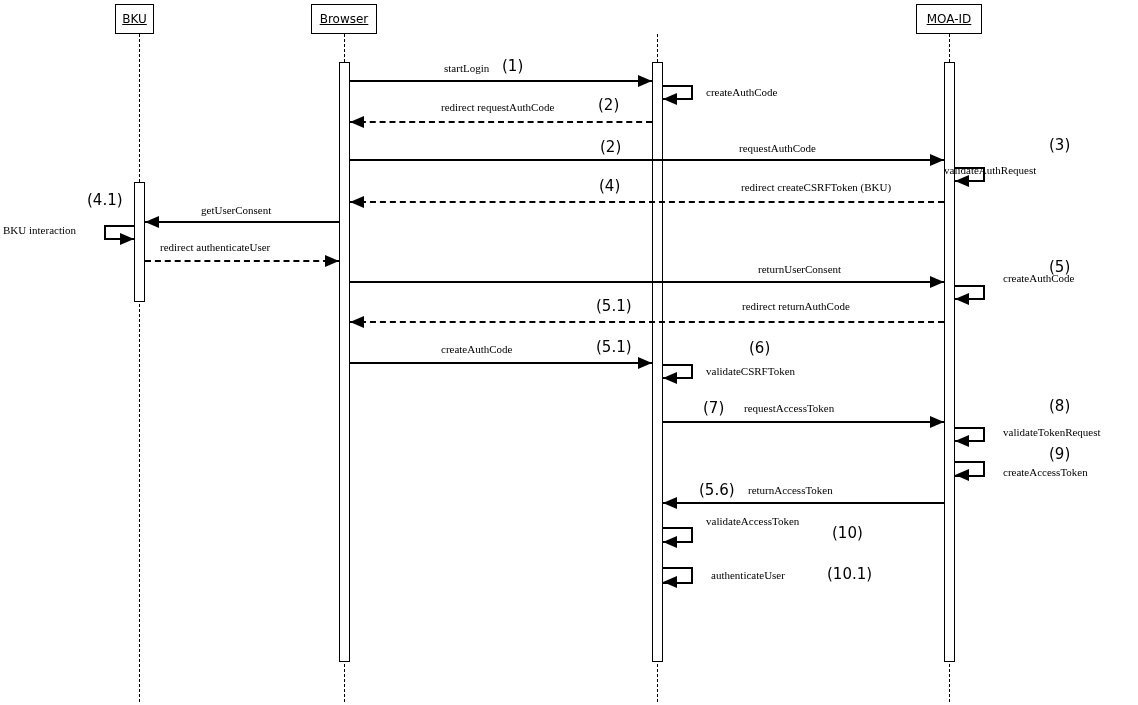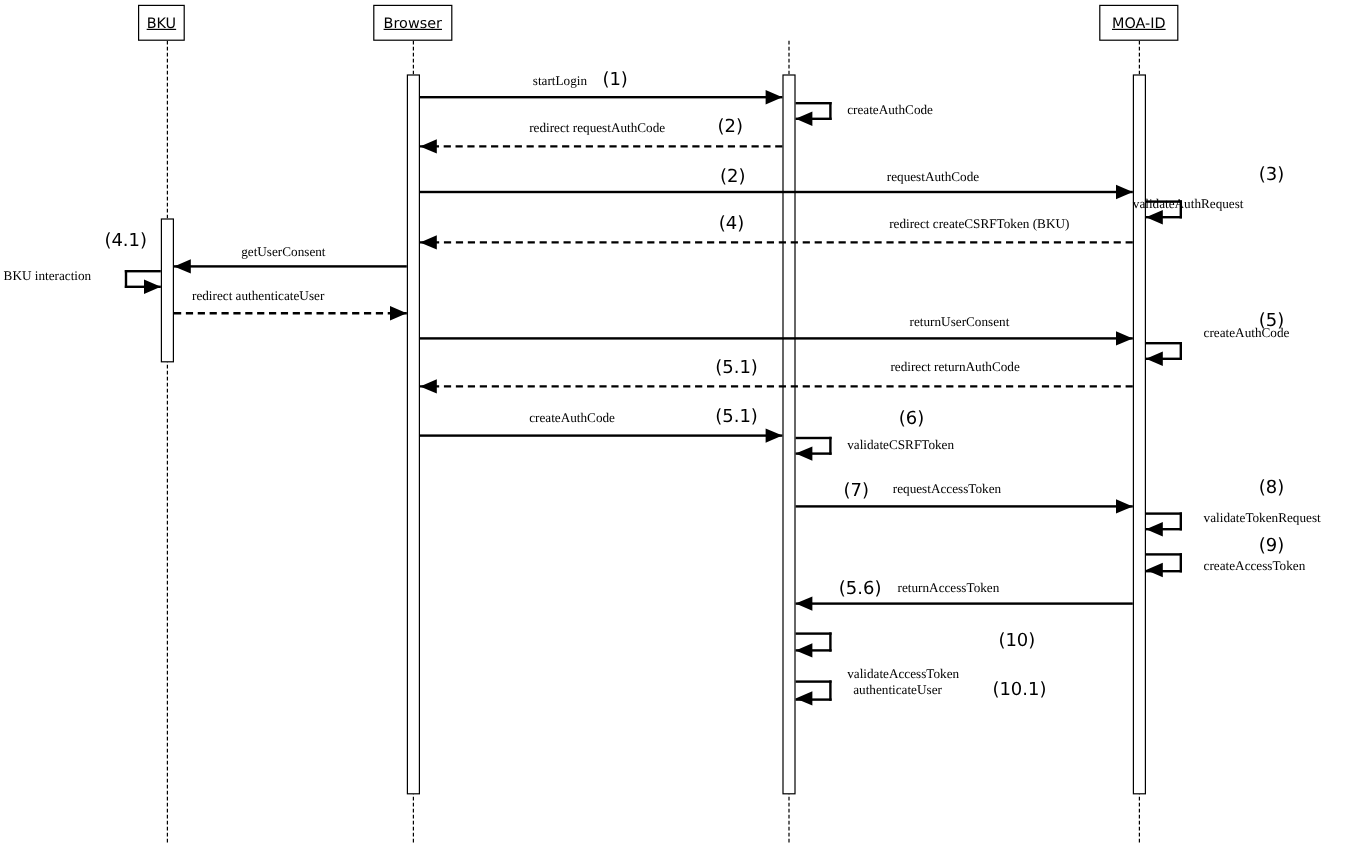--- a/index.html
+++ b/index.html
@@ -133,21 +133,21 @@
   <span class="num" style="left:1049px;top:446px">(9)</span>
   <span class="msg" style="left:1003px;top:466px">createAccessToken</span>
 
   <div class="line" style="left:663px;top:502px;width:281px"></div>
   <div class="head l" style="left:663px;top:497px"></div>
   <span class="num" style="left:699px;top:482px">(5.6)</span>
   <span class="msg" style="left:748px;top:484px">returnAccessToken</span>
 
   <div class="hook right" style="left:663px;top:527px;width:30px;height:16px"></div>
   <div class="head l" style="left:663px;top:536px"></div>
-  <span class="msg" style="left:706px;top:556px">validateAccessToken</span>
+  <span class="msg" style="left:706px;top:515px">validateAccessToken</span>
   <span class="num" style="left:832px;top:525px">(10)</span>
 
   <div class="hook right" style="left:663px;top:567px;width:30px;height:17px"></div>
   <div class="head l" style="left:663px;top:576px"></div>
   <span class="msg" style="left:711px;top:569px">authenticateUser</span>
   <span class="num" style="left:827px;top:566px">(10.1)</span>
 
 </div>
 
 </body></html>

